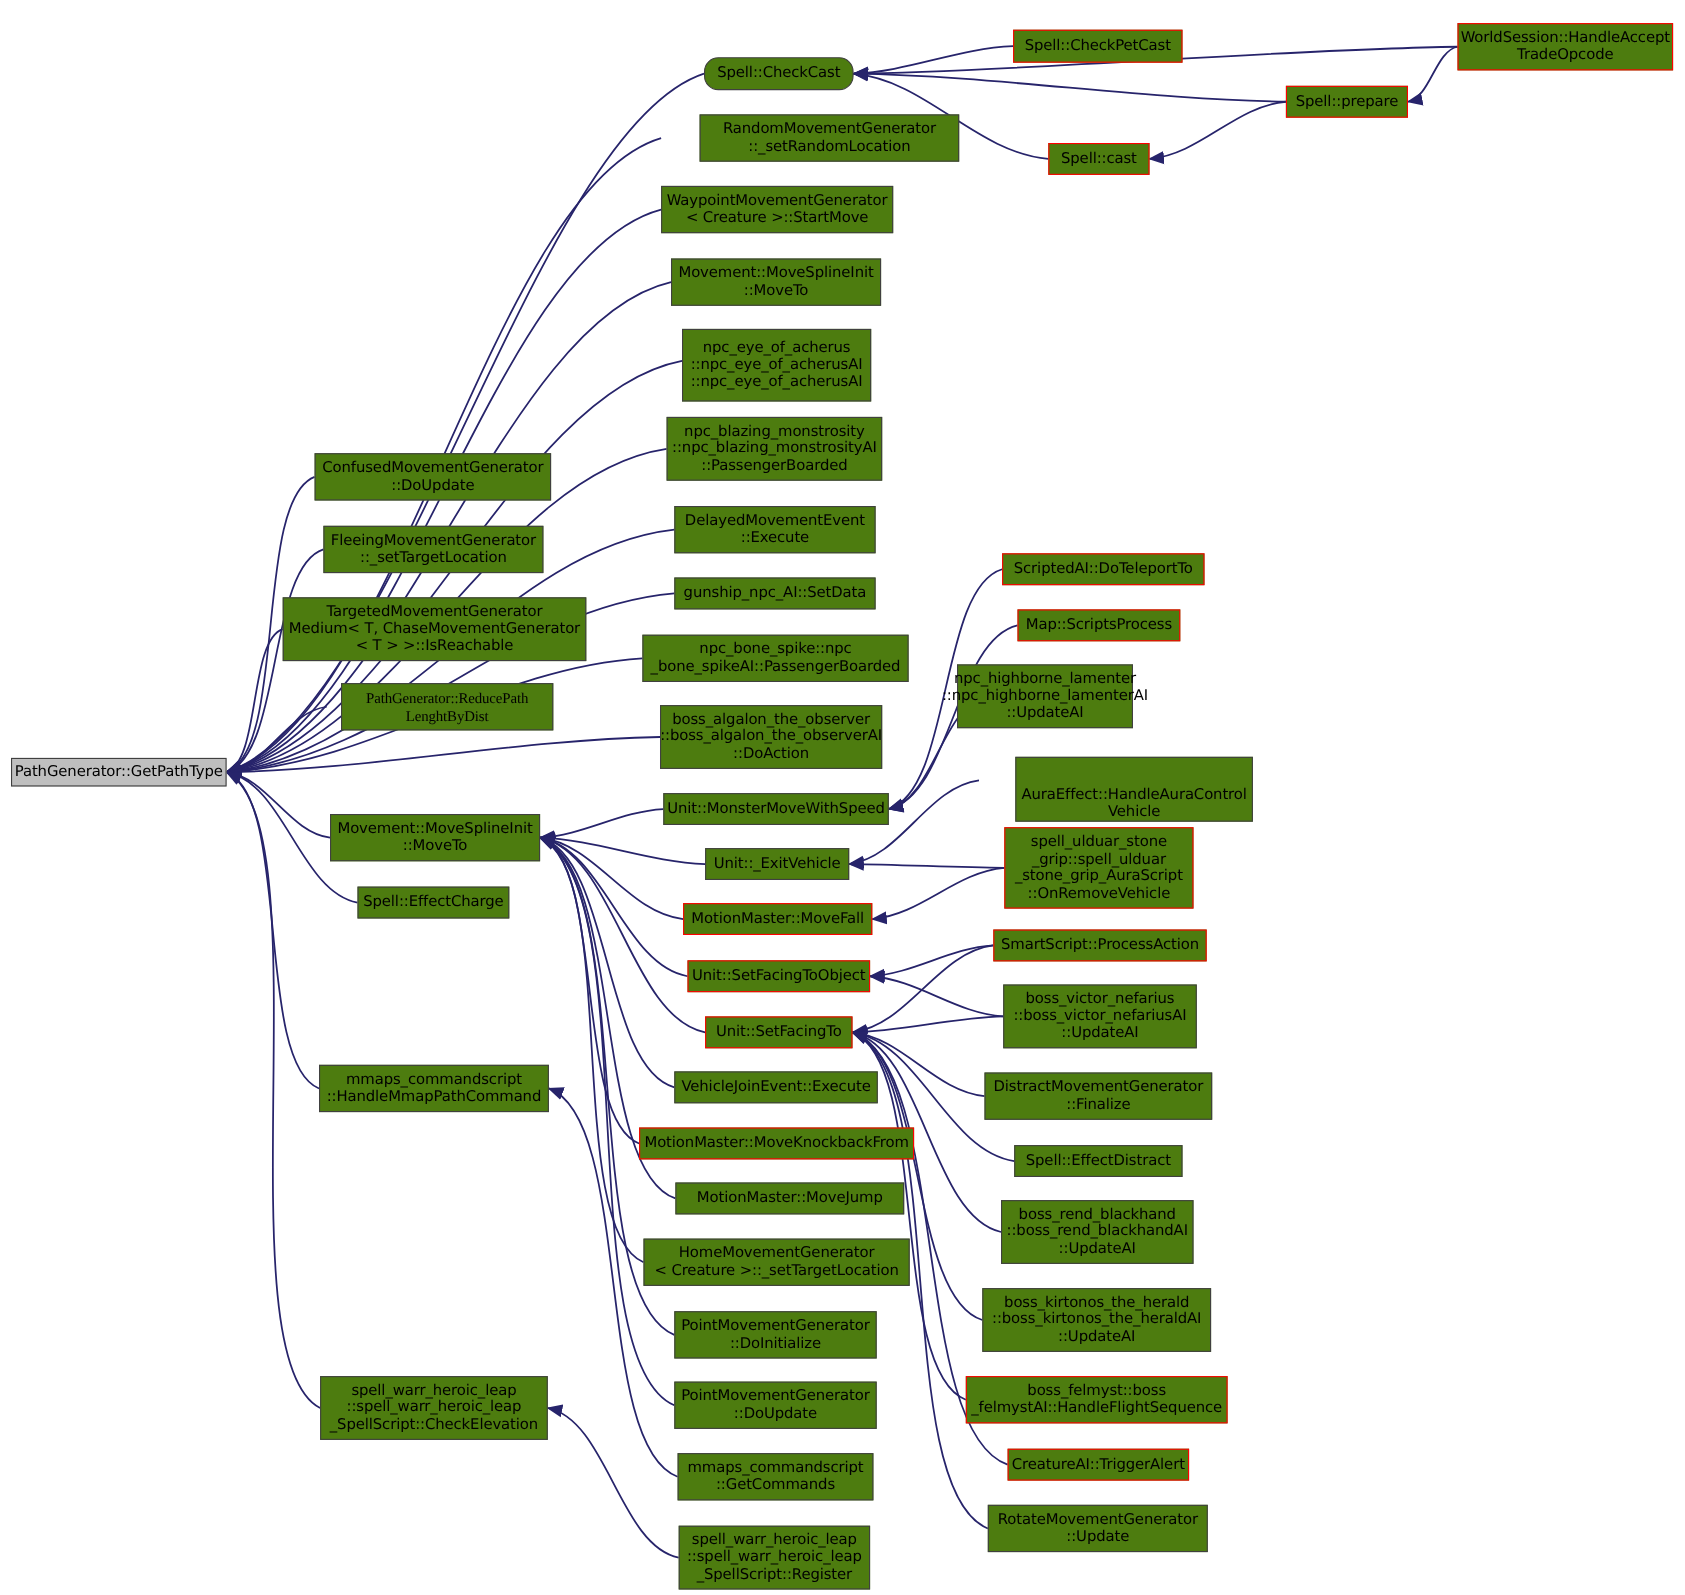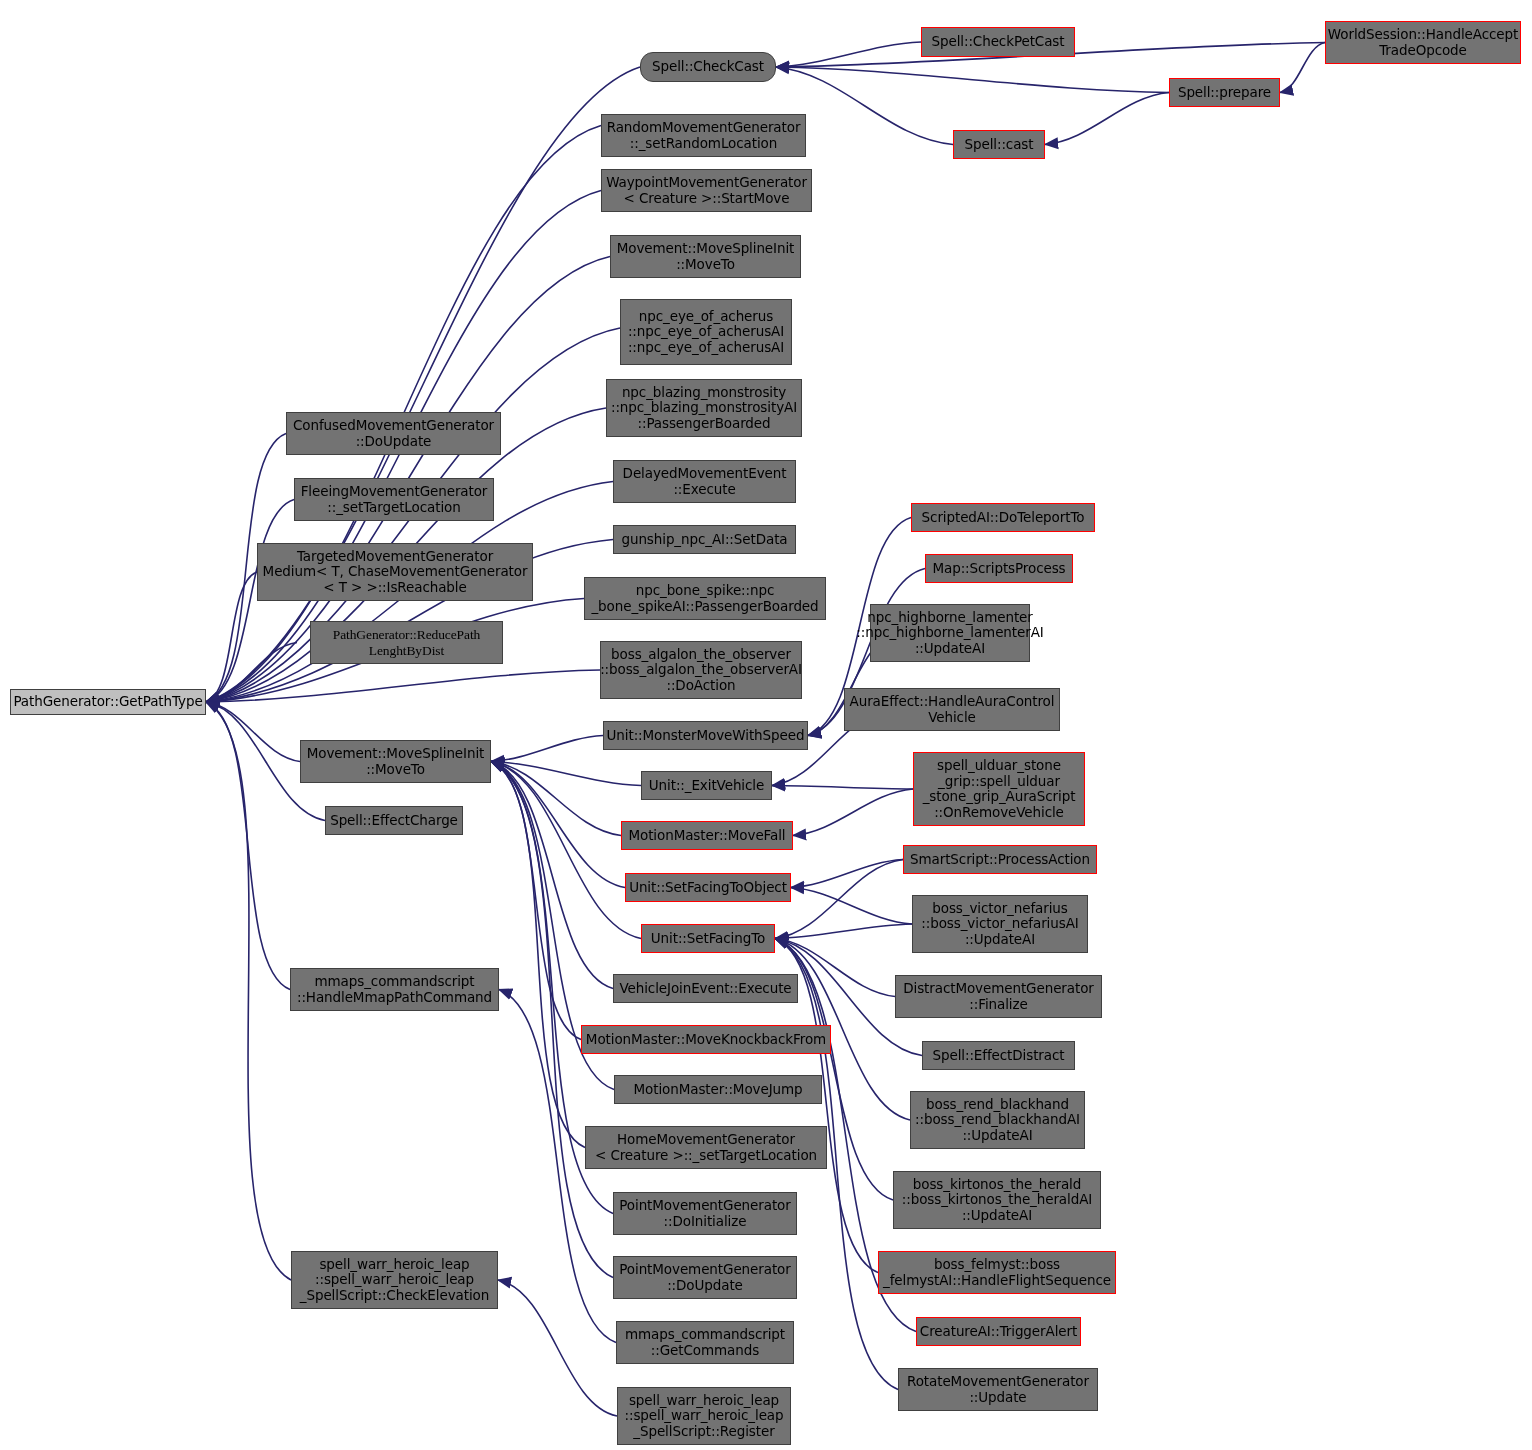--- a/index.html
+++ b/index.html
@@ -4,21 +4,21 @@
 <style>
   html,body{margin:0;padding:0;background:#ffffff;}
   body{font-family:"DejaVu Sans","Liberation Sans",sans-serif;}
   #graph-root{position:relative;width:1532px;height:1450px;background:#fff;overflow:hidden;}
   svg.edges{position:absolute;left:0;top:0;width:1532px;height:1450px;pointer-events:none;}
   .node{
     position:absolute;
     box-sizing:border-box;
     display:flex;align-items:center;justify-content:center;
     text-align:center;
-    background:#737373;
+    background:#4d7c0f;
     border:1px solid #404040;
     color:#000000;
     font-size:13.5px;
     line-height:15.5px;
     letter-spacing:-0.1px;
     white-space:pre;
     cursor:pointer;
   }
   .node.red{border-color:#ff0000;}
   .node.root{background:#bfbfbf;border-color:#404040;}
@@ -92,21 +92,21 @@
       </g>
   </svg>
   <div id="node-layer">
       <div class="node root" style="left: 10px; top: 689px; width: 196px; height: 26px;"><span>PathGenerator::GetPathType</span></div>
       <div class="node" style="left: 640px; top: 52px; width: 136px; height: 30px; border-radius: 13px;"><span>Spell::CheckCast</span></div>
       <div class="node red" style="left: 921px; top: 27px; width: 154px; height: 30px;"><span>Spell::CheckPetCast</span></div>
       <div class="node red" style="left: 1325px; top: 21px; width: 196px; height: 43px;"><span>WorldSession::HandleAccept
 TradeOpcode</span></div>
       <div class="node red" style="left: 1169px; top: 78px; width: 111px; height: 29px;"><span>Spell::prepare</span></div>
       <div class="node red" style="left: 953px; top: 130px; width: 92px; height: 29px;"><span>Spell::cast</span></div>
-      <div class="node" style="left: 601px; top: 104px; width: 205px; height: 43px; margin-top: 10px;"><span>RandomMovementGenerator
+      <div class="node" style="left: 636px; top: 104px; width: 236px; height: 43px;"><span>RandomMovementGenerator
 ::_setRandomLocation</span></div>
       <div class="node" style="left: 601px; top: 169px; width: 211px; height: 43px;"><span>WaypointMovementGenerator
 &lt; Creature &gt;::StartMove</span></div>
       <div class="node" style="left: 610px; top: 235px; width: 191px; height: 43px;"><span>Movement::MoveSplineInit
 ::MoveTo</span></div>
       <div class="node" style="left: 620px; top: 299px; width: 172px; height: 66px;"><span>npc_eye_of_acherus
 ::npc_eye_of_acherusAI
 ::npc_eye_of_acherusAI</span></div>
       <div class="node" style="left: 606px; top: 379px; width: 196px; height: 58px;"><span>npc_blazing_monstrosity
 ::npc_blazing_monstrosityAI
@@ -153,21 +153,21 @@
       <div class="node" style="left: 290px; top: 968px; width: 209px; height: 43px;"><span>mmaps_commandscript
 ::HandleMmapPathCommand</span></div>
       <div class="node" style="left: 291px; top: 1251px; width: 207px; height: 58px;"><span>spell_warr_heroic_leap
 ::spell_warr_heroic_leap
 _SpellScript::CheckElevation</span></div>
       <div class="node red" style="left: 911px; top: 503px; width: 184px; height: 29px;"><span>ScriptedAI::DoTeleportTo</span></div>
       <div class="node red" style="left: 925px; top: 554px; width: 148px; height: 29px;"><span>Map::ScriptsProcess</span></div>
       <div class="node" style="left: 870px; top: 604px; width: 160px; height: 58px;"><span>npc_highborne_lamenter
 ::npc_highborne_lamenterAI
 ::UpdateAI</span></div>
-      <div class="node" style="left: 844px; top: 688px; width: 216px; height: 43px;"><span>AuraEffect::HandleAuraControl
+      <div class="node" style="left: 923px; top: 688px; width: 216px; height: 59px; align-items: flex-end;"><span>AuraEffect::HandleAuraControl
 Vehicle</span></div>
       <div class="node red" style="left: 913px; top: 752px; width: 172px; height: 74px;"><span>spell_ulduar_stone
 _grip::spell_ulduar
 _stone_grip_AuraScript
 ::OnRemoveVehicle</span></div>
       <div class="node red" style="left: 903px; top: 845px; width: 194px; height: 29px;"><span>SmartScript::ProcessAction</span></div>
       <div class="node" style="left: 912px; top: 895px; width: 176px; height: 58px;"><span>boss_victor_nefarius
 ::boss_victor_nefariusAI
 ::UpdateAI</span></div>
       <div class="node" style="left: 895px; top: 975px; width: 207px; height: 43px;"><span>DistractMovementGenerator

